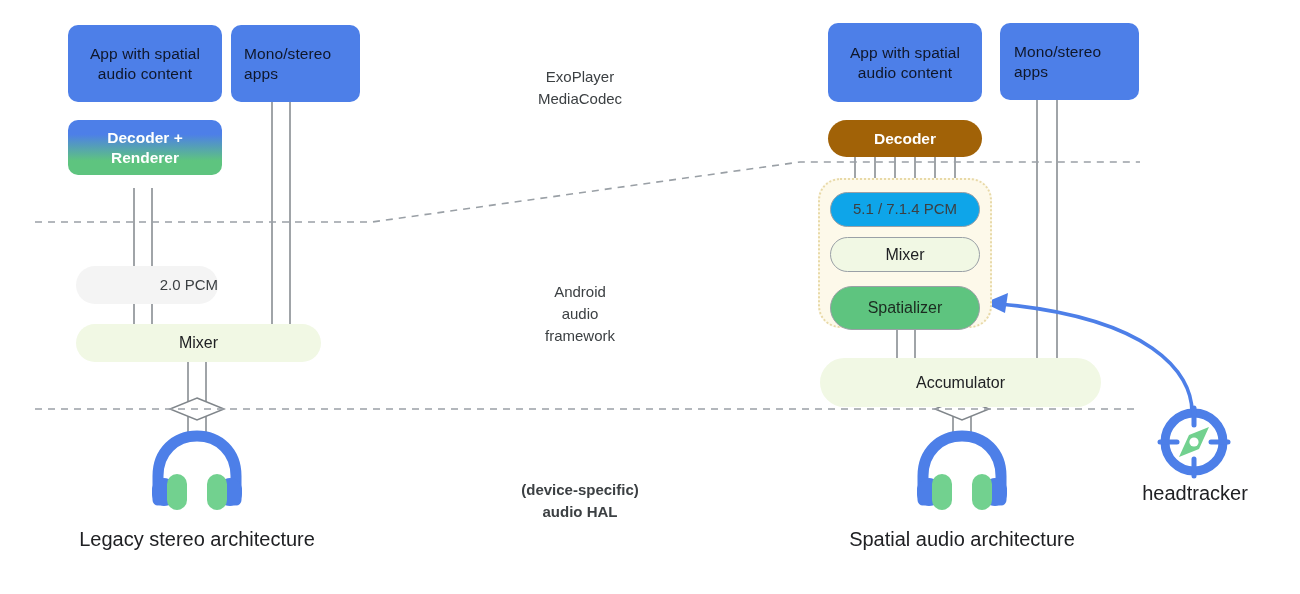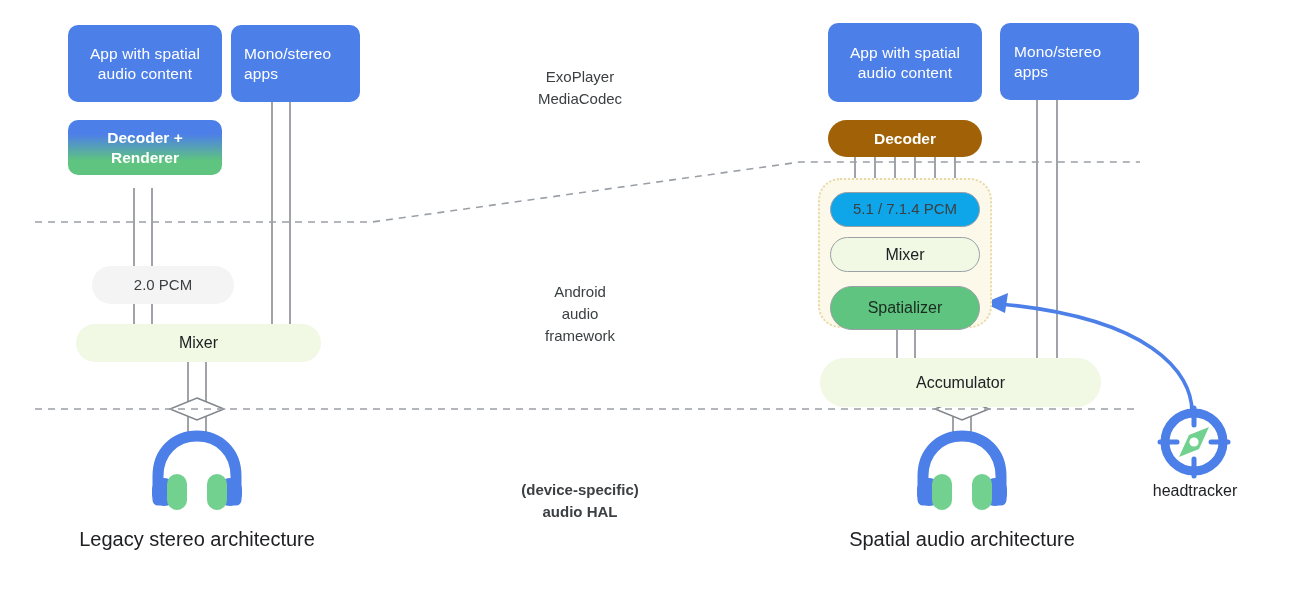--- a/index.html
+++ b/index.html
@@ -14,21 +14,21 @@
   svg.layer{position:absolute;left:0;top:0;width:1300px;height:594px;pointer-events:none;}
   .node{
     position:absolute;
     display:flex;align-items:center;justify-content:center;
     text-align:center;
     box-sizing:border-box;
     line-height:1.25;
   }
   .blue-box{
     background:#4d7fe8;
-    color:#ffffff;
+    color:#0f172a;
     border-radius:10px;
     font-size:15.5px;
     letter-spacing:0.1px;
   }
   .decoder-renderer{
     background:linear-gradient(180deg,#4d7fe8 0%,#4d7fe8 26%,#5ec47f 74%,#5ec47f 100%);
     color:#ffffff;
     font-weight:bold;
     border-radius:10px;
     font-size:15.5px;
@@ -90,21 +90,21 @@
   .caption{
     position:absolute;
     color:#202124;
     font-size:20px;
     text-align:center;
     white-space:nowrap;
   }
   .small-caption{
     position:absolute;
     color:#202124;
-    font-size:16px;
+    font-size:20px;
     text-align:center;
     white-space:nowrap;
   }
   .icon-wrap{position:absolute;}
 </style>
 </head>
 <body>
 
 <div id="stage">
 
@@ -179,21 +179,21 @@
     </span>
   </div>
 
   <div class="node decoder-renderer" style="left:68px;top:120px;width:154px;height:55px;">
     <span>
       <span>Decoder +</span><br>
       <span>Renderer</span>
     </span>
   </div>
 
-  <div class="node pcm-gray" style="left:92px;top:266px;width:142px;height:38px;">
+  <div class="node pcm-gray" style="left:76px;top:266px;width:142px;height:38px;justify-content:flex-end;">
     <span>2.0 PCM</span>
   </div>
 
   <div class="node green-light" style="left:76px;top:324px;width:245px;height:38px;">
     <span>Mixer</span>
   </div>
 
   <div class="icon-wrap" style="left:148px;top:428px;width:98px;height:82px;">
     <svg viewBox="0 0 98 82" width="98" height="82">
       <path d="M10,72 L10,48 C10,24 27,8 49,8 C71,8 88,24 88,48 L88,72" fill="none" stroke="#4d7fe8" stroke-width="11" stroke-linecap="round"></path>

